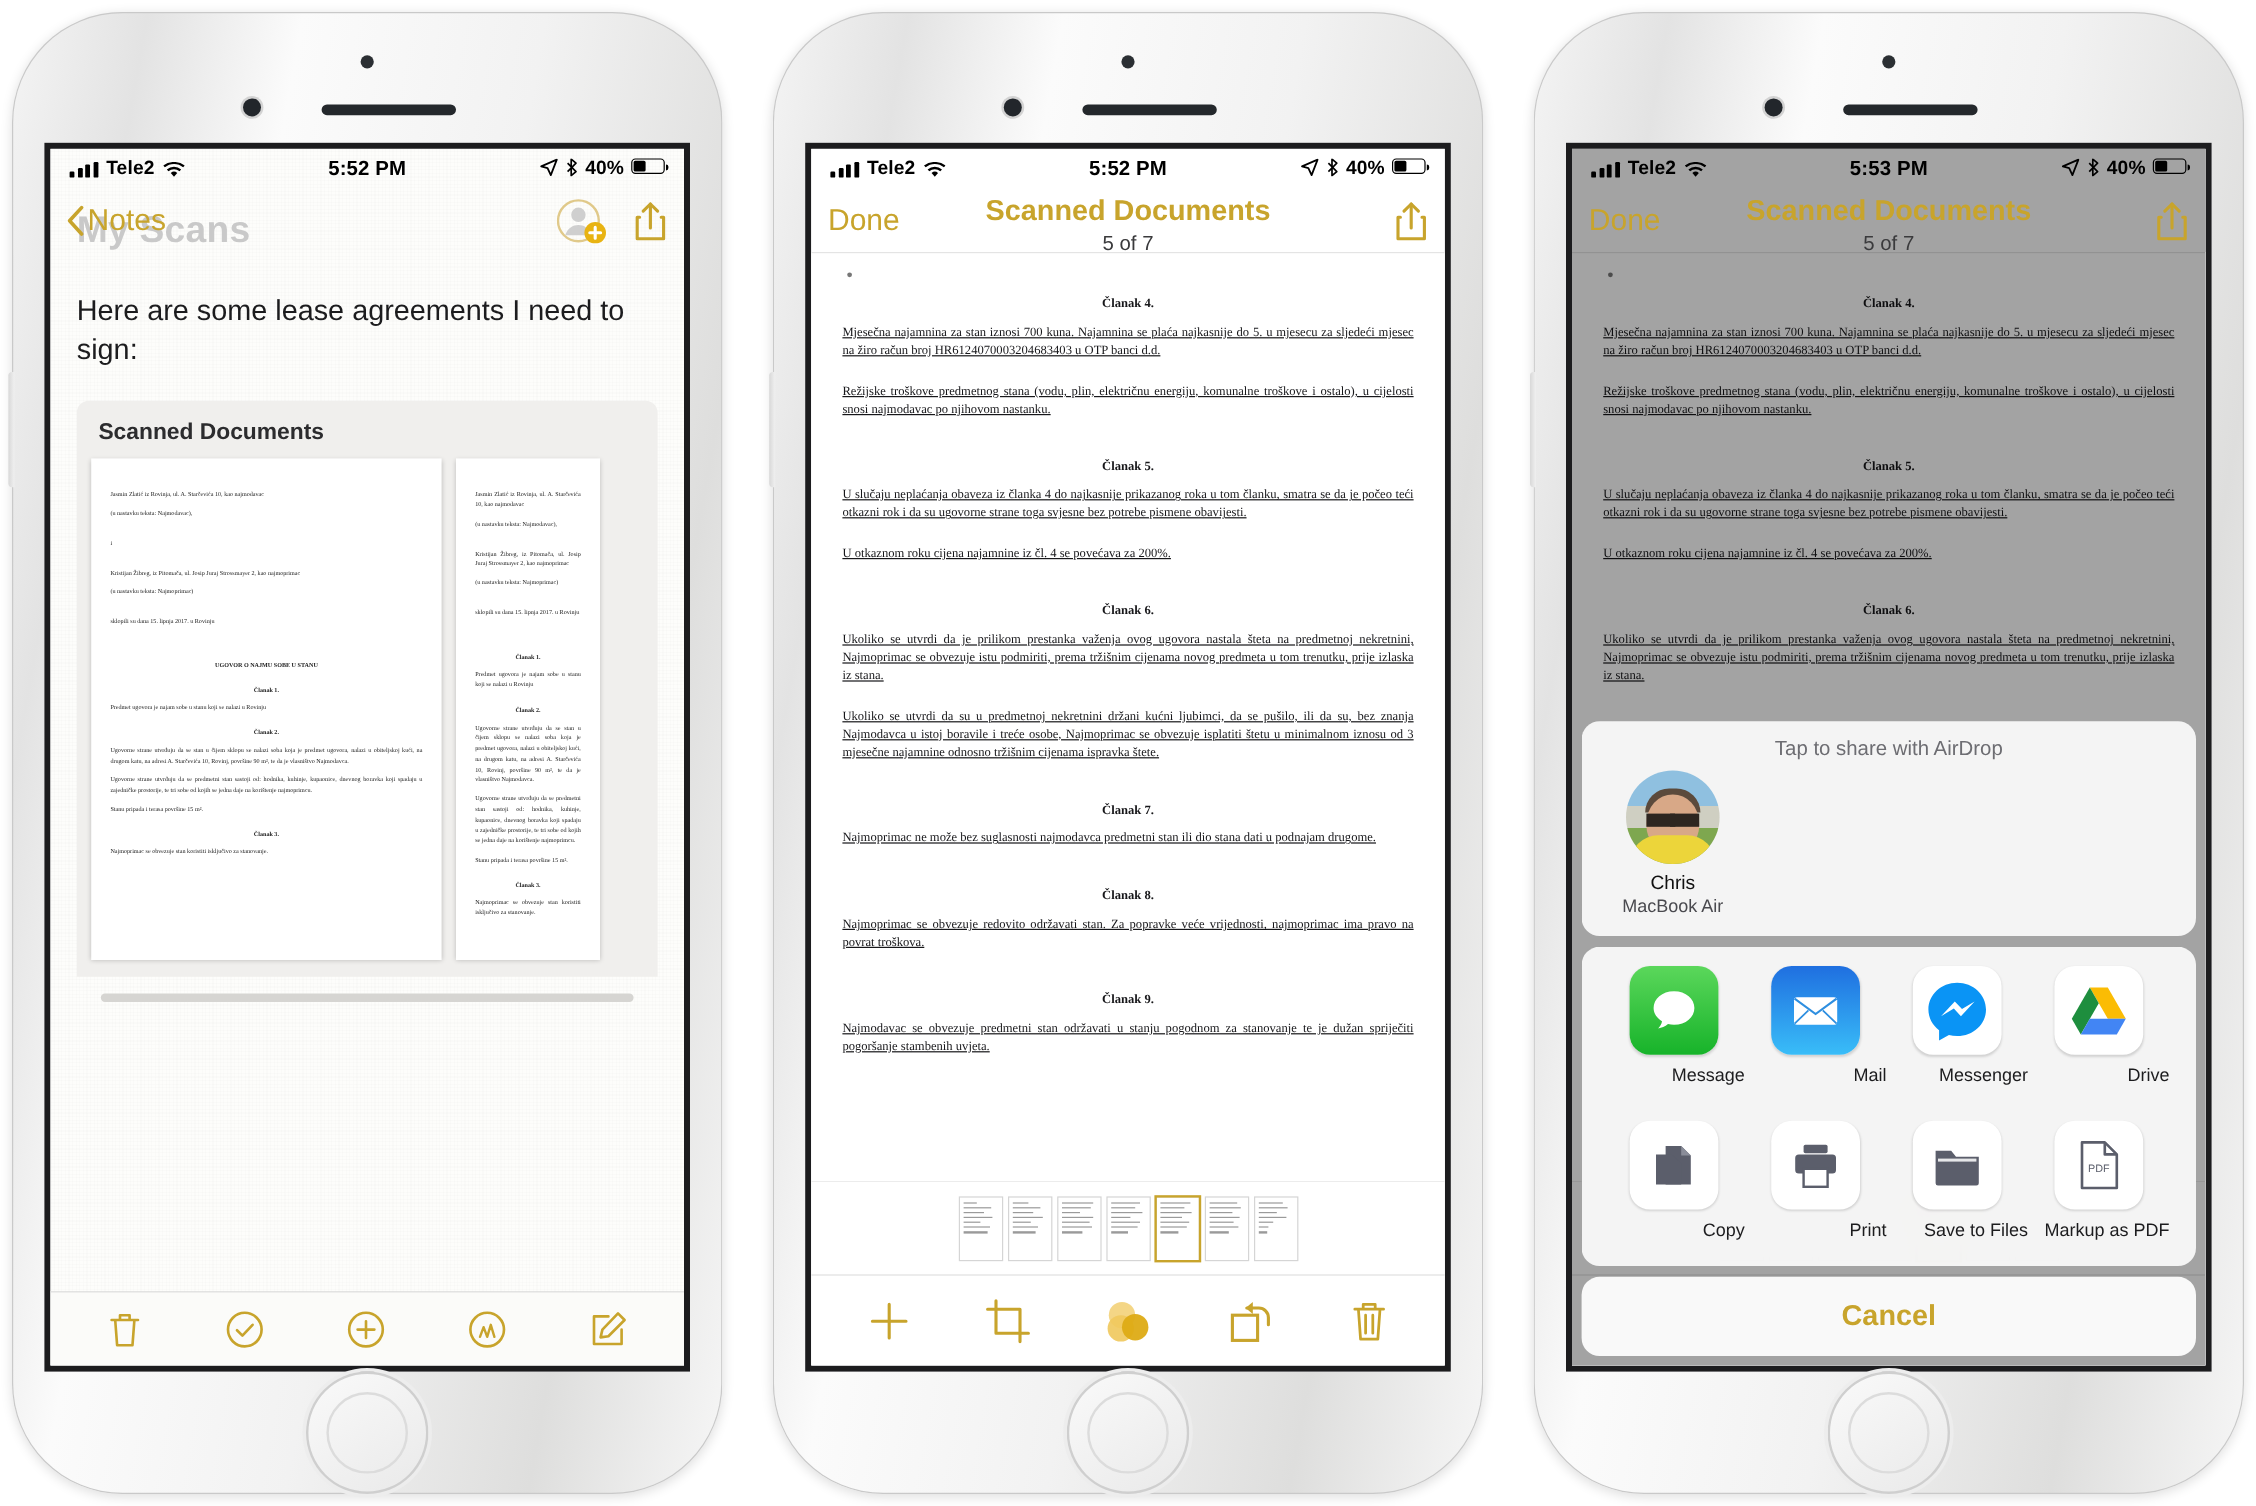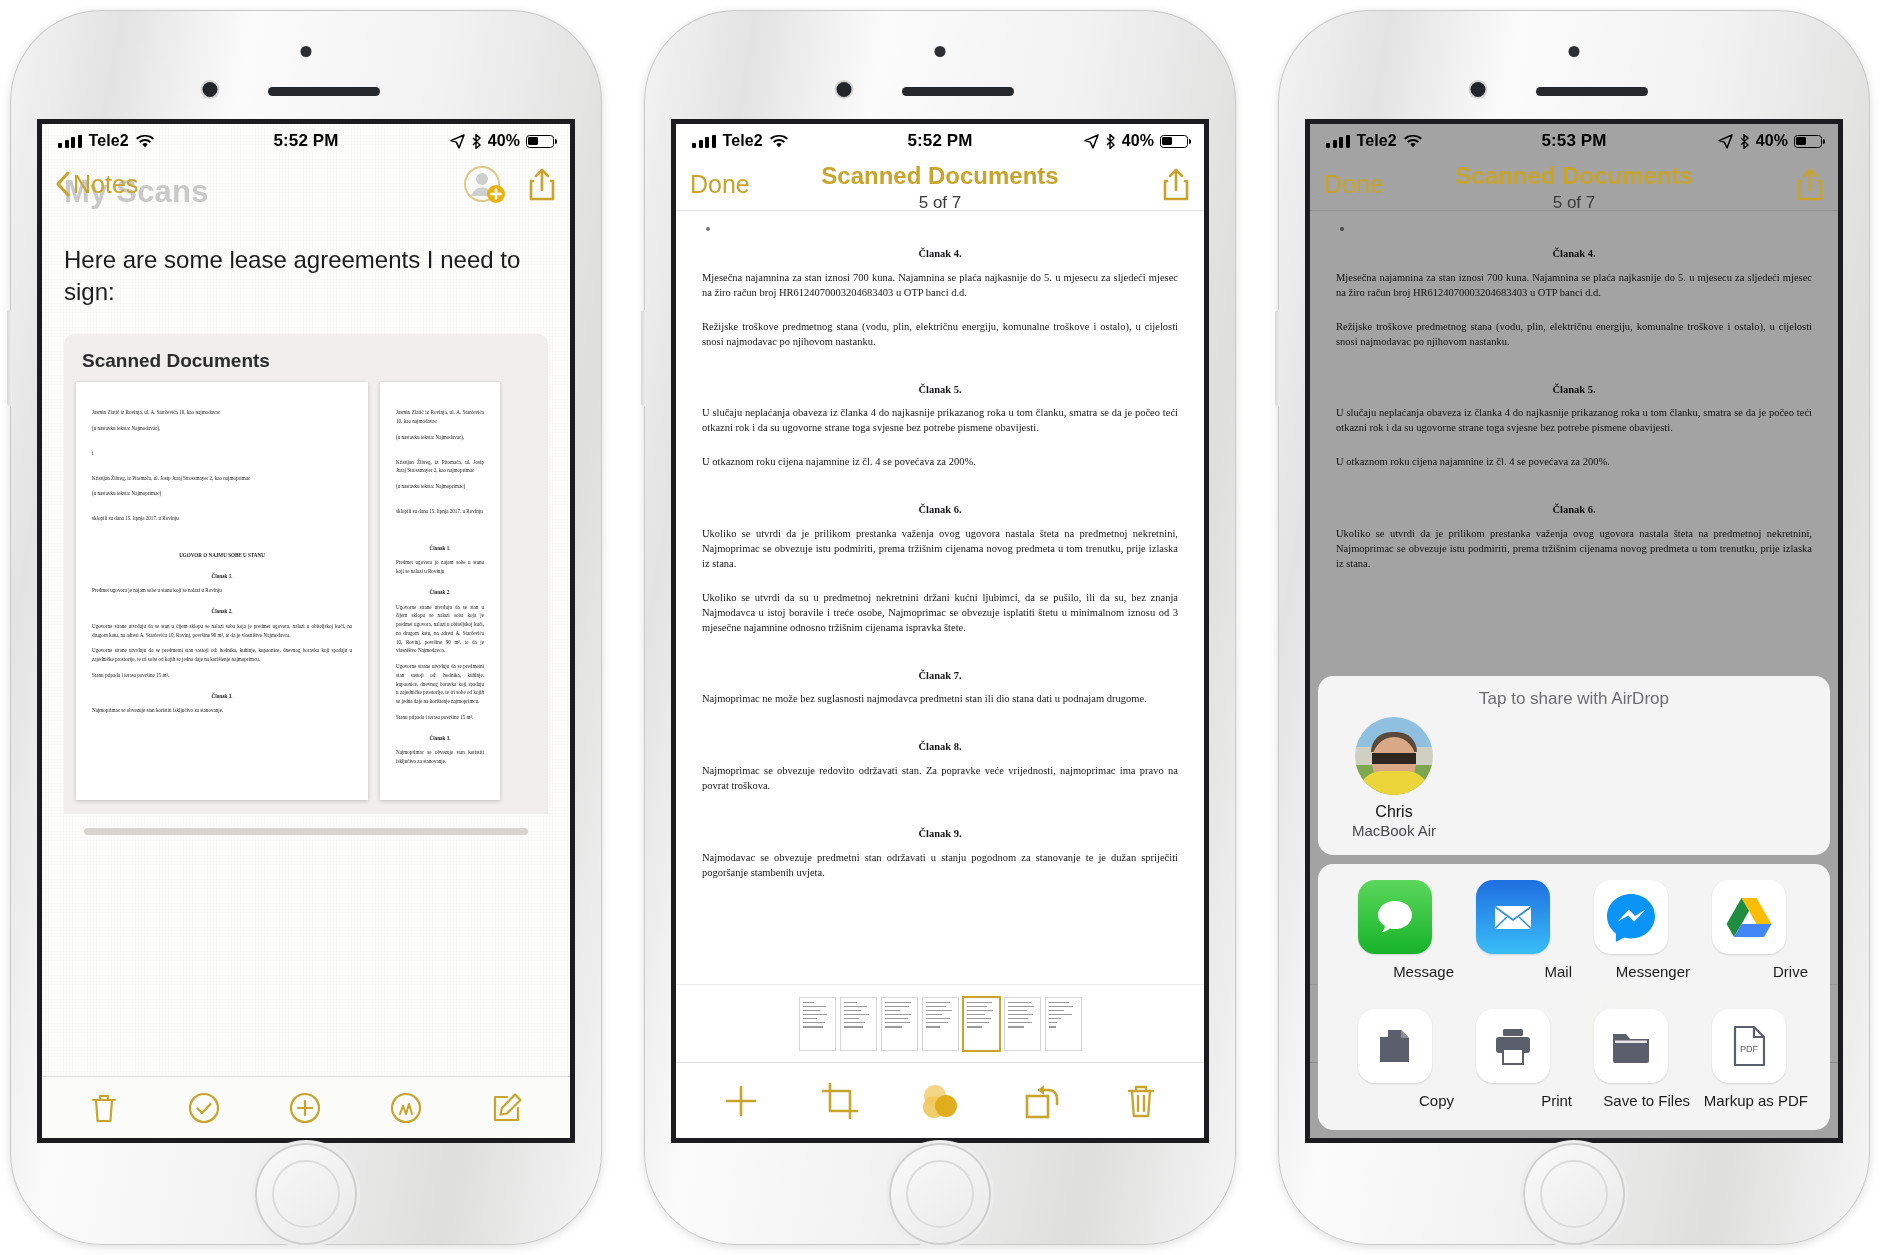--- a/index.html
+++ b/index.html
@@ -104,21 +104,21 @@
     color: #000;
     letter-spacing: .1px;
     position: relative;
     z-index: 6;
   }
   .sb-left { display:flex; align-items:center; gap:7px; }
   .sb-center {
     position:absolute; left:0; right:0; text-align:center;
     font-size:17px; font-weight:600; pointer-events:none;
   }
-  .sb-right { margin-left:auto; display:flex; align-items:center; gap:6px; z-index:2;}
+  .sb-right { margin-left:auto; display:flex; align-items:flex-start; gap:6px; z-index:2;}
   .bars { display:flex; align-items:flex-end; gap:2.5px; height:13px; }
   .bars i { display:block; width:4px; background:#000; border-radius:1px; }
   .bars i:nth-child(1){height:5px;} .bars i:nth-child(2){height:8px;}
   .bars i:nth-child(3){height:11px;} .bars i:nth-child(4){height:13px;}
   .carrier { font-size:16px; font-weight:600; }
   .pct { font-size:16px; font-weight:600; }
   .batt {
     width:28px; height:13px; border:1.6px solid #000; border-radius:3.5px;
     position:relative; padding:1.4px;
   }
@@ -208,21 +208,21 @@
     background:#ffffff;
     border-top:1px solid #e4e4e4;
     padding: 22px 26px 0 26px;
     position:relative;
     overflow:hidden;
     font-family:"Liberation Serif", serif;
   }
   .p2-page .speck{position:absolute; left:30px; top:16px; width:4px;height:4px;background:#777;border-radius:50%;}
   .pg { font-size:10.5px; line-height:1.42; color:#17171a; }
   .pg .hd { text-align:center; font-weight:700; margin:14px 0 9px; }
-  .pg p { margin:0 0 4px 0; text-align:justify; }
+  .pg p { margin:0 0 4px 0; text-align:justify;text-decoration:underline; }
   .pg .gap { height:15px; }
   .thumbstrip {
     height:78px; display:flex; align-items:center; justify-content:center; gap:4px;
     background:#fff; border-top:1px solid #ececec;
   }
   .thumb {
     width:37px; height:54px; background:#fff; border:1px solid #d5d5d5;
     overflow:hidden; padding:4px 3px;
   }
   .thumb .l{ height:1.5px; background:#9a9a9a; margin-bottom:2.6px; }
@@ -893,20 +893,21 @@
                   <path d="M5 3h19l10 10v28H5Z" fill="#fff" stroke="#5b5e6b" stroke-width="2.2" stroke-linejoin="round"></path>
                   <path d="M24 3v10h10" fill="none" stroke="#5b5e6b" stroke-width="2.2" stroke-linejoin="round"></path>
                   <text x="19" y="28" font-size="9" font-family="Liberation Sans, sans-serif" fill="#5b5e6b" text-anchor="middle">PDF</text>
                 </svg>
               </div>
               <div class="app-label">Markup as PDF</div>
             </div>
           </div>
         </div>
 
+        <div class="cancel-card">Cancel</div>
       </div>
 
     </div>
 
     <div class="home-wrap">
       <div class="home-btn"></div>
     </div>
   </div>
 
 </div>

